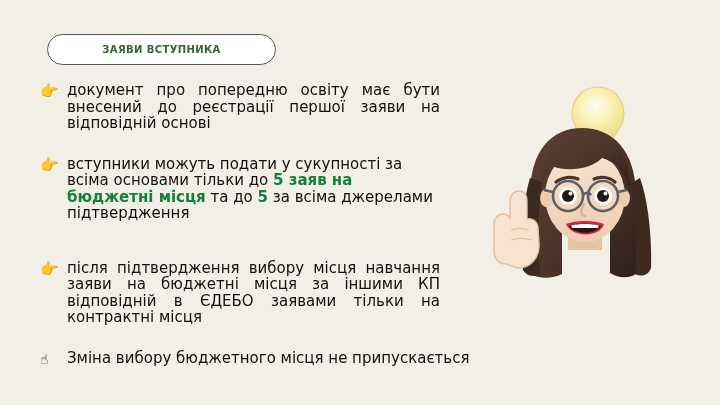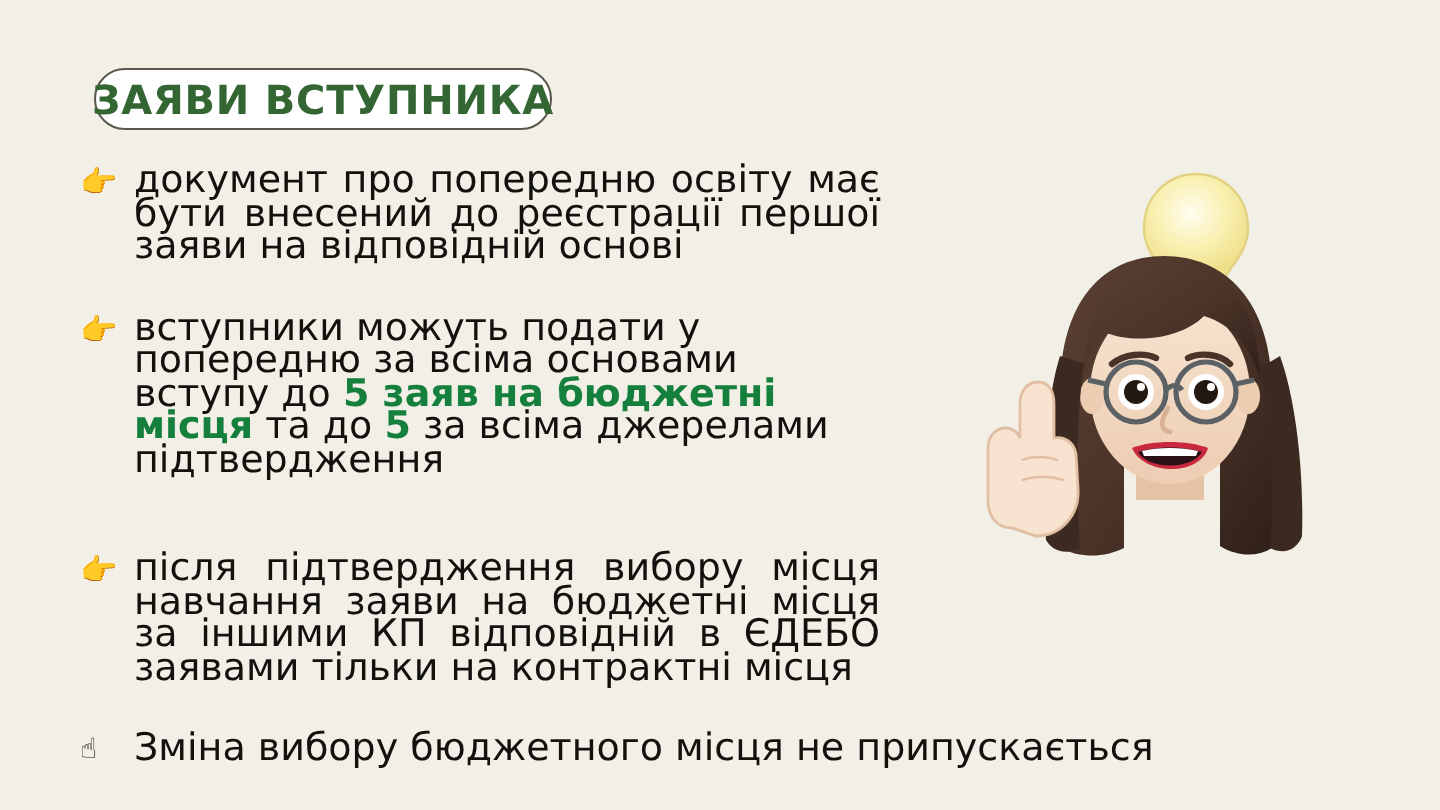--- a/index.html
+++ b/index.html
@@ -31,21 +31,21 @@
     box-sizing: border-box;
     background: #ffffff;
     border: 1.6px solid #57574c;
     border-radius: 16px;
     display: flex;
     align-items: center;
     justify-content: center;
   }
   .title-badge-text {
     color: #336633;
-    font-size: 20px;
+    font-size: 10px;
     font-weight: bold;
     letter-spacing: 0.4px;
     line-height: 1;
     white-space: nowrap;
   }
 
   
   .content {
     position: absolute;
     left: 40px;
@@ -65,21 +65,21 @@
     top: 0px;
     width: 22px;
     height: 18px;
     line-height: 18px;
     font-size: 15px;
     text-align: left;
   }
 
   .block p {
     margin: 0;
-    font-size: 19px;
+    font-size: 15px;
     line-height: 16.5px;
     color: #12110e;
   }
 
   .block.justified p {
     text-align: justify;
     text-align-last: left;
   }
 
   .blue {
@@ -118,21 +118,21 @@
 
   <div class="content">
 
     <div class="block justified b1">
       <span class="bullet-icon">👉</span>
       <p>документ про попередню освіту має бути внесений до реєстрації першої заяви на відповідній основі</p>
     </div>
 
     <div class="block b2">
       <span class="bullet-icon">👉</span>
-      <p><span>вступники можуть подати у попередню за всіма основами вступу до </span><span class="blue">5 заяв на бюджетні місця</span><span> та до </span><span class="blue">5</span><span> за всіма джерелами підтвердження</span></p>
+      <p><span>вступники можуть подати у сукупності за всіма основами тільки до </span><span class="blue">5 заяв на бюджетні місця</span><span> та до </span><span class="blue">5</span><span> за всіма джерелами підтвердження</span></p>
     </div>
 
     <div class="block justified b3">
       <span class="bullet-icon">👉</span>
       <p>після підтвердження вибору місця навчання заяви на бюджетні місця за іншими КП відповідній в ЄДЕБО заявами тільки на контрактні місця</p>
     </div>
 
     <div class="block b4">
       <span class="bullet-icon">☝</span>
       <p>Зміна вибору бюджетного місця не припускається</p>

